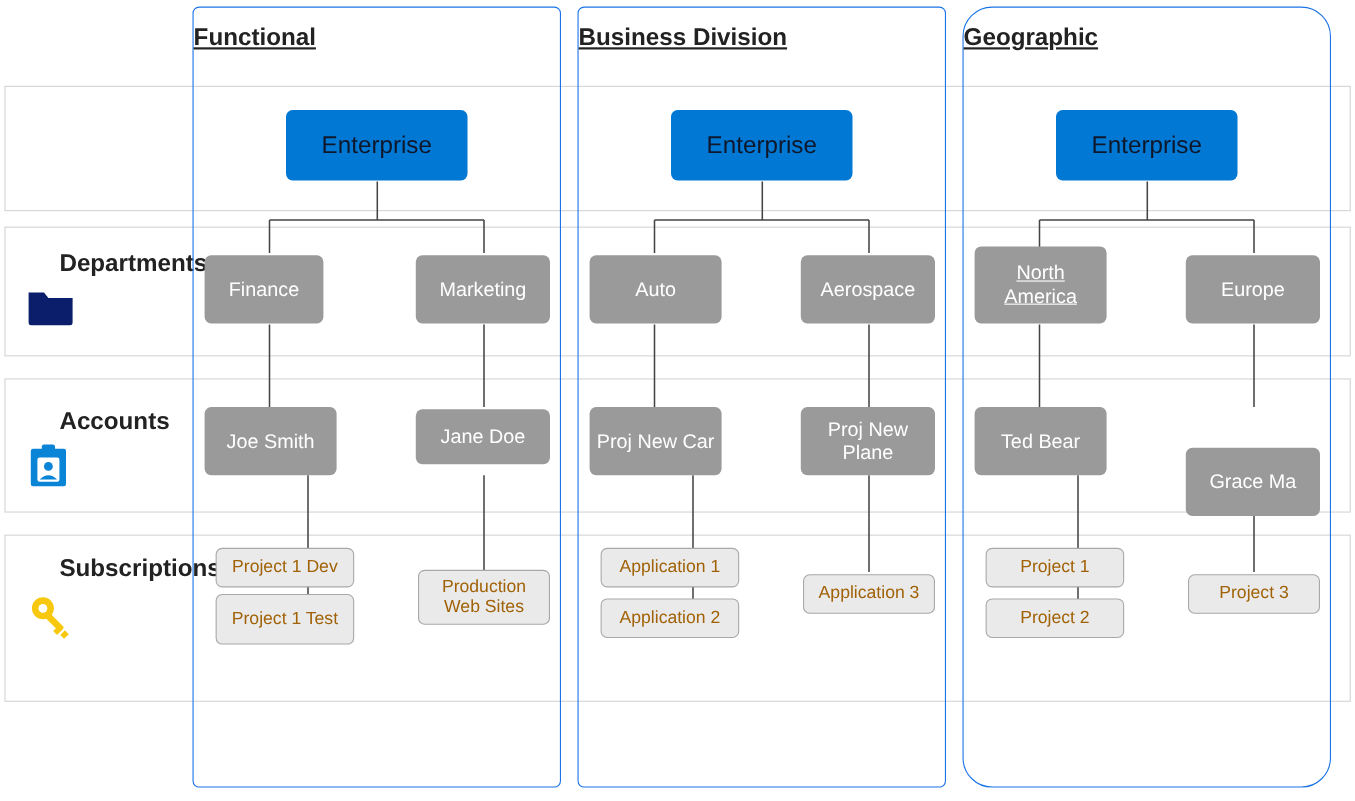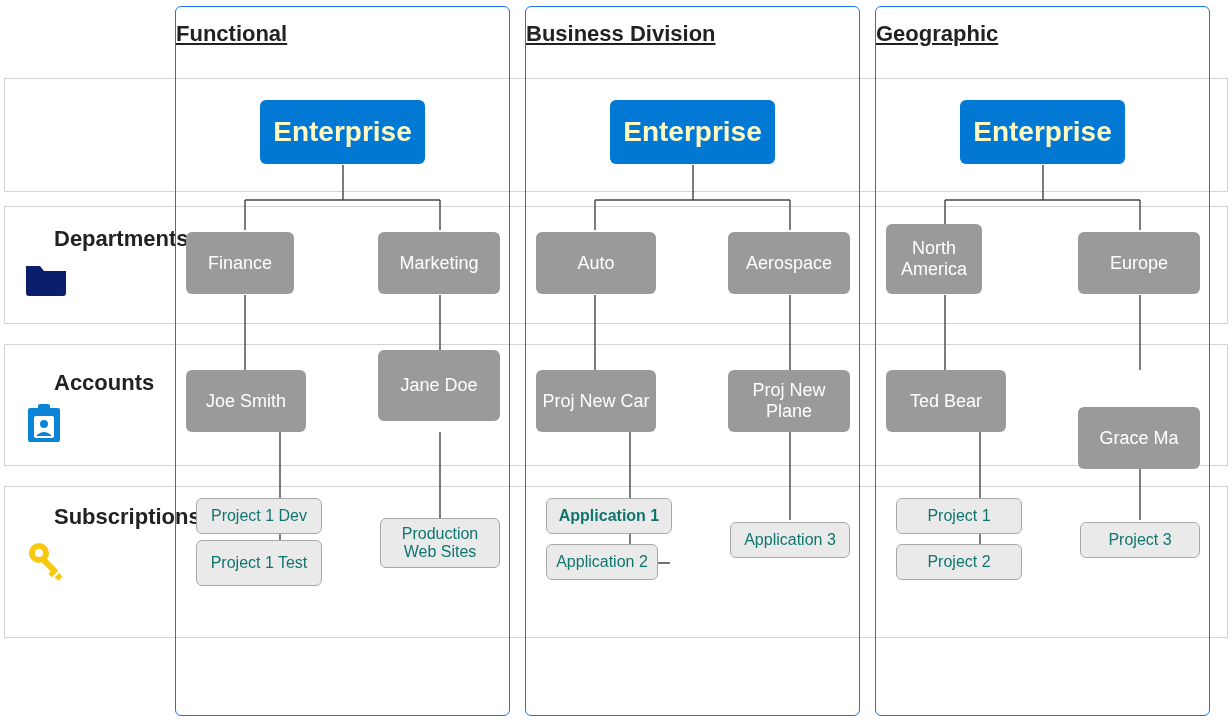--- a/index.html
+++ b/index.html
@@ -53,32 +53,32 @@
     display: flex;
     align-items: center;
     justify-content: center;
     text-align: center;
     font-size: 18px;
     padding: 4px 6px;
     line-height: 1.15;
   }
   .enterprise {
     background: #0078d4;
-    color: #fef9c3;
-    font-size: 28px;
-    font-weight: 700;
+    color: #0f172a;
+    font-size: 22px;
+    font-weight: 400;
   }
   .dept, .acct {
     background: #9a9a9a;
     color: #fff;
   }
   .sub {
     background: #eaeaea;
     border: 1px solid #a8a8a8;
-    color: #0f766e;
+    color: #a16207;
     font-size: 16px;
   }
   svg.connectors { position:absolute; left:0; top:0; pointer-events:none; }
 </style>
 </head>
 <body>
 
 <div class="stage">
 
   <div class="row-box" style="top:78px; height:114px;"></div>
@@ -114,21 +114,21 @@
       <rect x="35" y="35" width="5" height="6" transform="rotate(45 35 35)" fill="#f7c80d"></rect>
     </svg>
   </span>
 
   <div class="col-box" style="left:175px; width:335px;">
     <div class="col-title">Functional</div>
   </div>
   <div class="col-box" style="left:525px; width:335px;">
     <div class="col-title">Business Division</div>
   </div>
-  <div class="col-box" style="left:875px; width:335px;">
+  <div class="col-box" style="left:875px; width:335px;border-radius:27px;">
     <div class="col-title">Geographic</div>
   </div>
 
   <svg class="connectors" width="1232" height="728">
     <g stroke="#444" stroke-width="1.4" fill="none">
 
       <line x1="343" y1="165" x2="343" y2="200"></line>
       <line x1="245" y1="200" x2="440" y2="200"></line>
       <line x1="245" y1="200" x2="245" y2="230"></line>
       <line x1="440" y1="200" x2="440" y2="230"></line>
@@ -140,21 +140,21 @@
       <line x1="280" y1="516" x2="320" y2="516"></line>
       <line x1="280" y1="563" x2="320" y2="563"></line>
 
       <line x1="440" y1="432" x2="440" y2="520"></line>
     </g>
   </svg>
   <div class="node enterprise" style="left:260px; top:100px; width:165px; height:64px;">Enterprise</div>
   <div class="node dept" style="left:186px; top:232px; width:108px; height:62px;">Finance</div>
   <div class="node dept" style="left:378px; top:232px; width:122px; height:62px;">Marketing</div>
   <div class="node acct" style="left:186px; top:370px; width:120px; height:62px;">Joe Smith</div>
-  <div class="node acct" style="left:378px; top:350px; width:122px; height:71px;">Jane Doe</div>
+  <div class="node acct" style="left:378px; top:372px; width:122px; height:50px;">Jane Doe</div>
   <div class="node sub" style="left:196px; top:498px; width:126px; height:36px;">Project 1 Dev</div>
   <div class="node sub" style="left:196px; top:540px; width:126px; height:46px;">Project 1 Test</div>
   <div class="node sub" style="left:380px; top:518px; width:120px; height:50px;">Production Web Sites</div>
 
   <svg class="connectors" width="1232" height="728">
     <g stroke="#444" stroke-width="1.4" fill="none">
       <line x1="693" y1="165" x2="693" y2="200"></line>
       <line x1="595" y1="200" x2="790" y2="200"></line>
       <line x1="595" y1="200" x2="595" y2="230"></line>
       <line x1="790" y1="200" x2="790" y2="230"></line>
@@ -164,40 +164,40 @@
       <line x1="630" y1="516" x2="670" y2="516"></line>
       <line x1="630" y1="563" x2="670" y2="563"></line>
       <line x1="790" y1="432" x2="790" y2="520"></line>
     </g>
   </svg>
   <div class="node enterprise" style="left:610px; top:100px; width:165px; height:64px;">Enterprise</div>
   <div class="node dept" style="left:536px; top:232px; width:120px; height:62px;">Auto</div>
   <div class="node dept" style="left:728px; top:232px; width:122px; height:62px;">Aerospace</div>
   <div class="node acct" style="left:536px; top:370px; width:120px; height:62px;">Proj New Car</div>
   <div class="node acct" style="left:728px; top:370px; width:122px; height:62px;">Proj New Plane</div>
-  <div class="node sub" style="left:546px; top:498px; width:126px; height:36px;font-weight:bold;">Application 1</div>
-  <div class="node sub" style="left:546px; top:544px; width:112px; height:36px;">Application 2</div>
+  <div class="node sub" style="left:546px; top:498px; width:126px; height:36px;">Application 1</div>
+  <div class="node sub" style="left:546px; top:544px; width:126px; height:36px;">Application 2</div>
   <div class="node sub" style="left:730px; top:522px; width:120px; height:36px;">Application 3</div>
 
   <svg class="connectors" width="1232" height="728">
     <g stroke="#444" stroke-width="1.4" fill="none">
       <line x1="1043" y1="165" x2="1043" y2="200"></line>
       <line x1="945" y1="200" x2="1140" y2="200"></line>
       <line x1="945" y1="200" x2="945" y2="230"></line>
       <line x1="1140" y1="200" x2="1140" y2="230"></line>
       <line x1="945" y1="295" x2="945" y2="370"></line>
       <line x1="1140" y1="295" x2="1140" y2="370"></line>
       <line x1="980" y1="432" x2="980" y2="563"></line>
       <line x1="980" y1="516" x2="1020" y2="516"></line>
       <line x1="980" y1="563" x2="1020" y2="563"></line>
       <line x1="1140" y1="432" x2="1140" y2="520"></line>
     </g>
   </svg>
   <div class="node enterprise" style="left:960px; top:100px; width:165px; height:64px;">Enterprise</div>
-  <div class="node dept" style="left:886px; top:224px; width:96px; height:70px;">North America</div>
+  <div class="node dept" style="left:886px; top:224px; width:120px; height:70px;text-decoration:underline;">North America</div>
   <div class="node dept" style="left:1078px; top:232px; width:122px; height:62px;">Europe</div>
   <div class="node acct" style="left:886px; top:370px; width:120px; height:62px;">Ted Bear</div>
   <div class="node acct" style="left:1078px; top:370px; width:122px; height:62px;margin-top:37px;">Grace Ma</div>
   <div class="node sub" style="left:896px; top:498px; width:126px; height:36px;">Project 1</div>
   <div class="node sub" style="left:896px; top:544px; width:126px; height:36px;">Project 2</div>
   <div class="node sub" style="left:1080px; top:522px; width:120px; height:36px;">Project 3</div>
 
 </div>
 
 </body></html>

